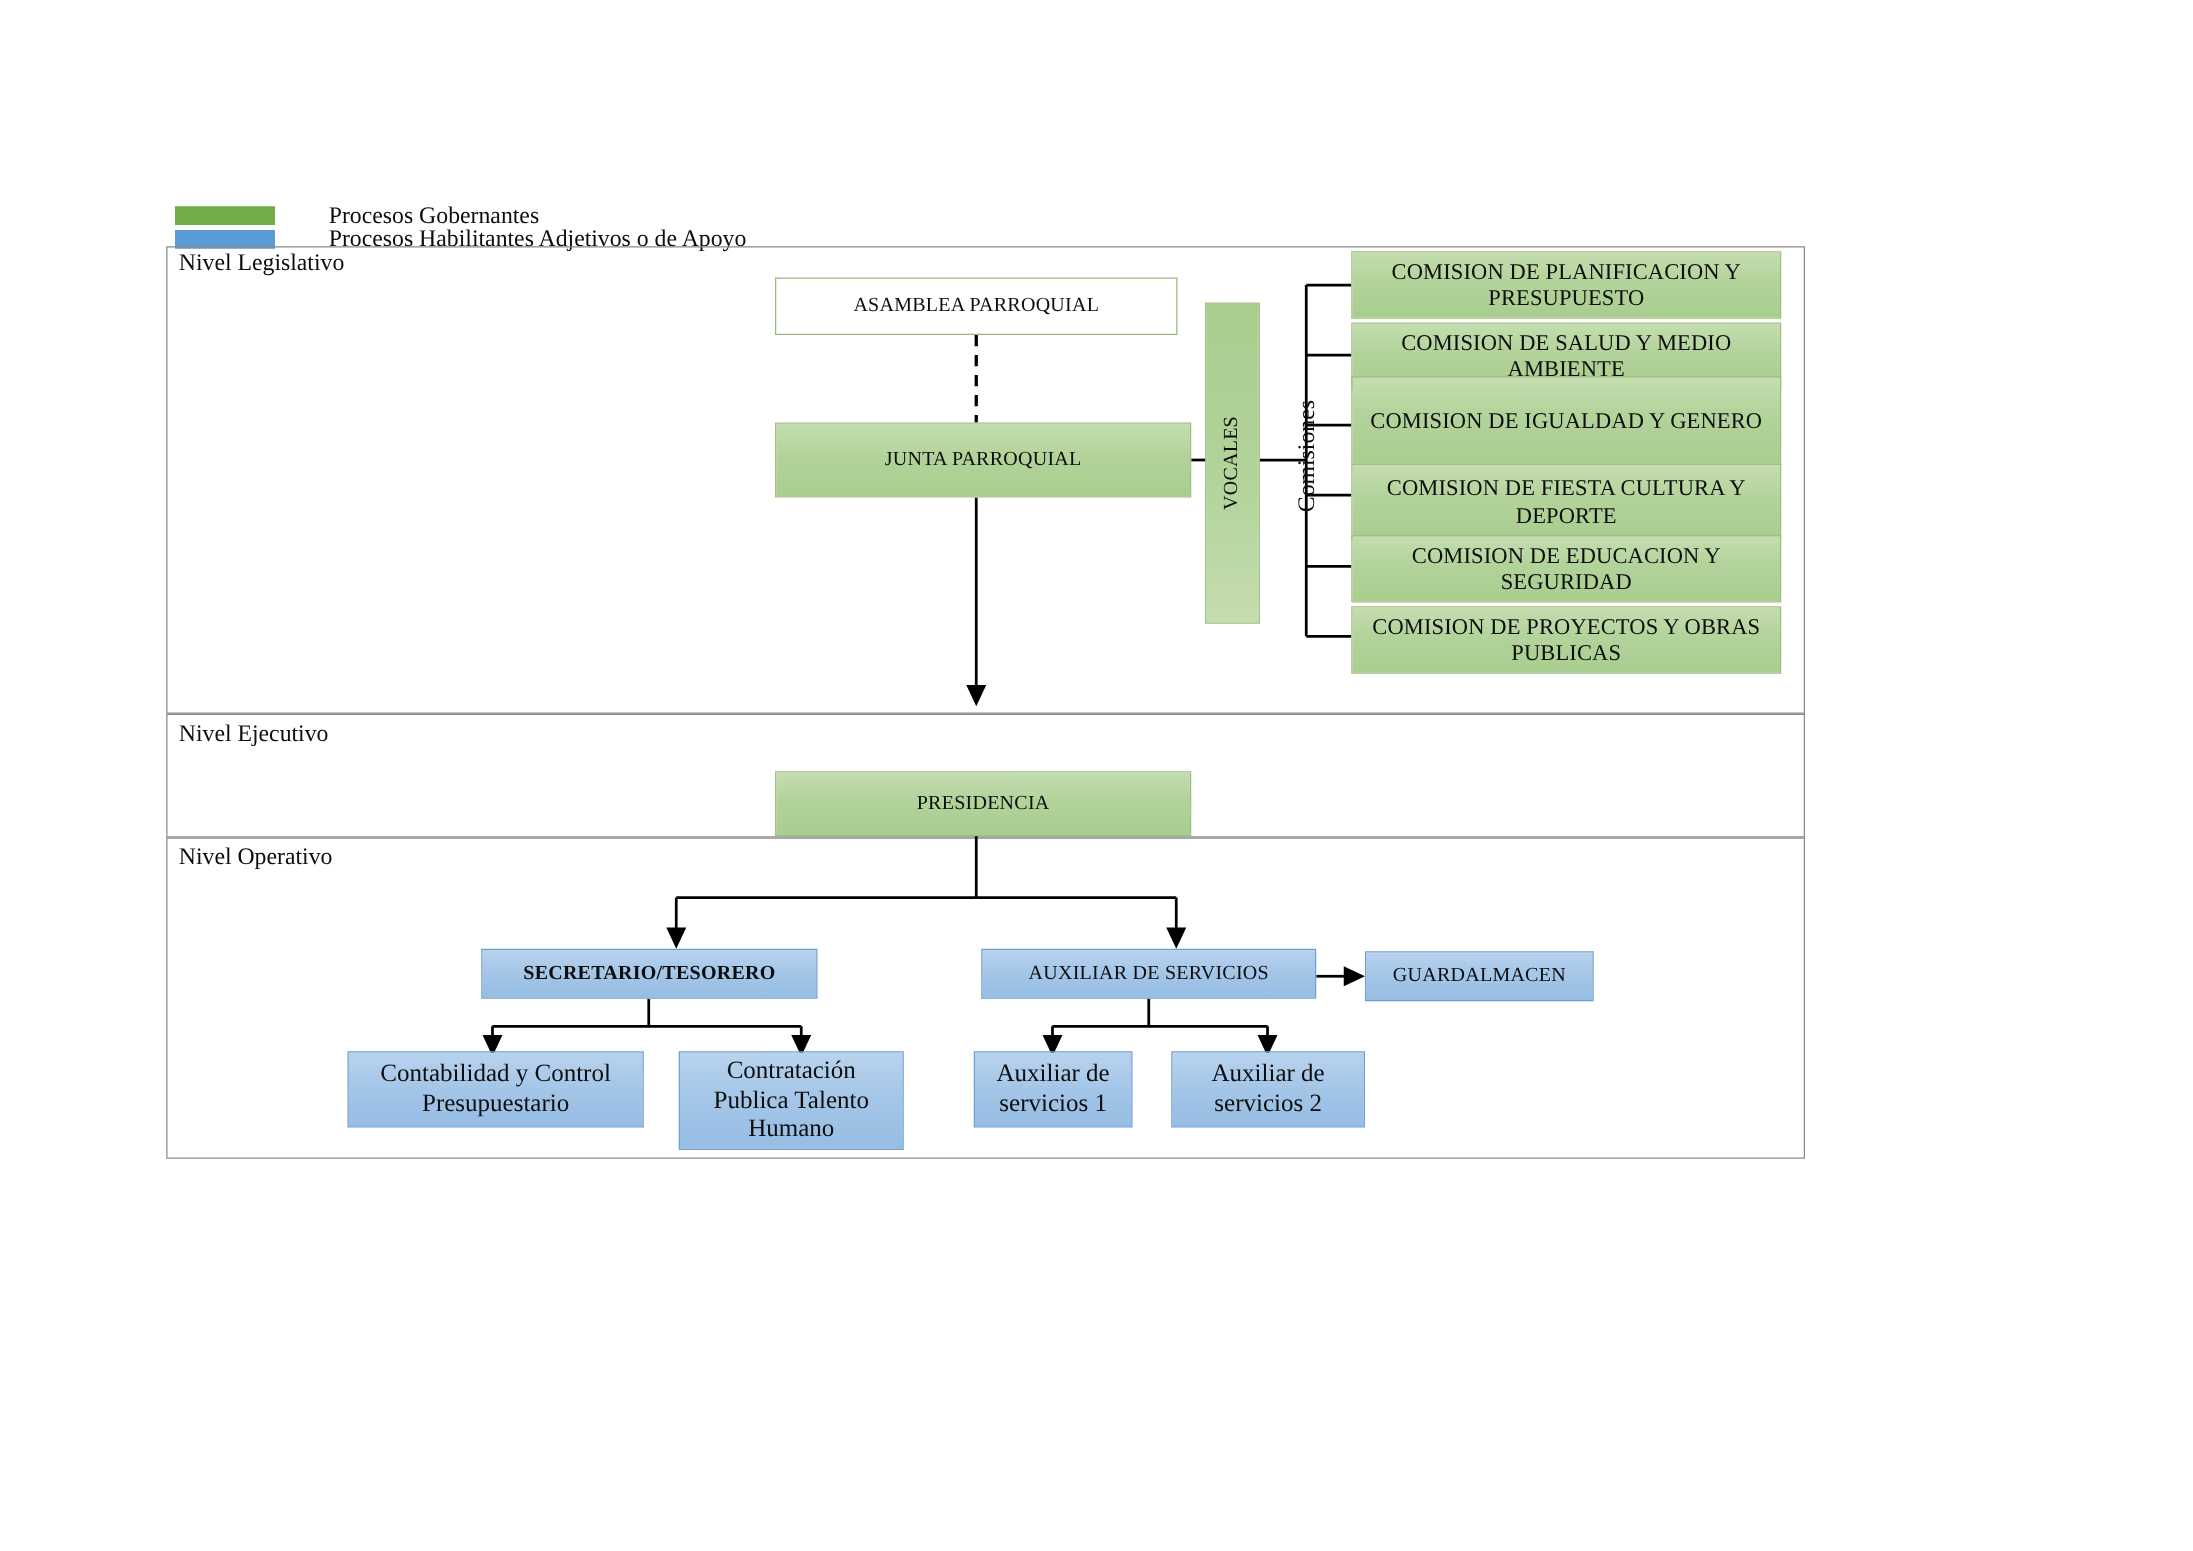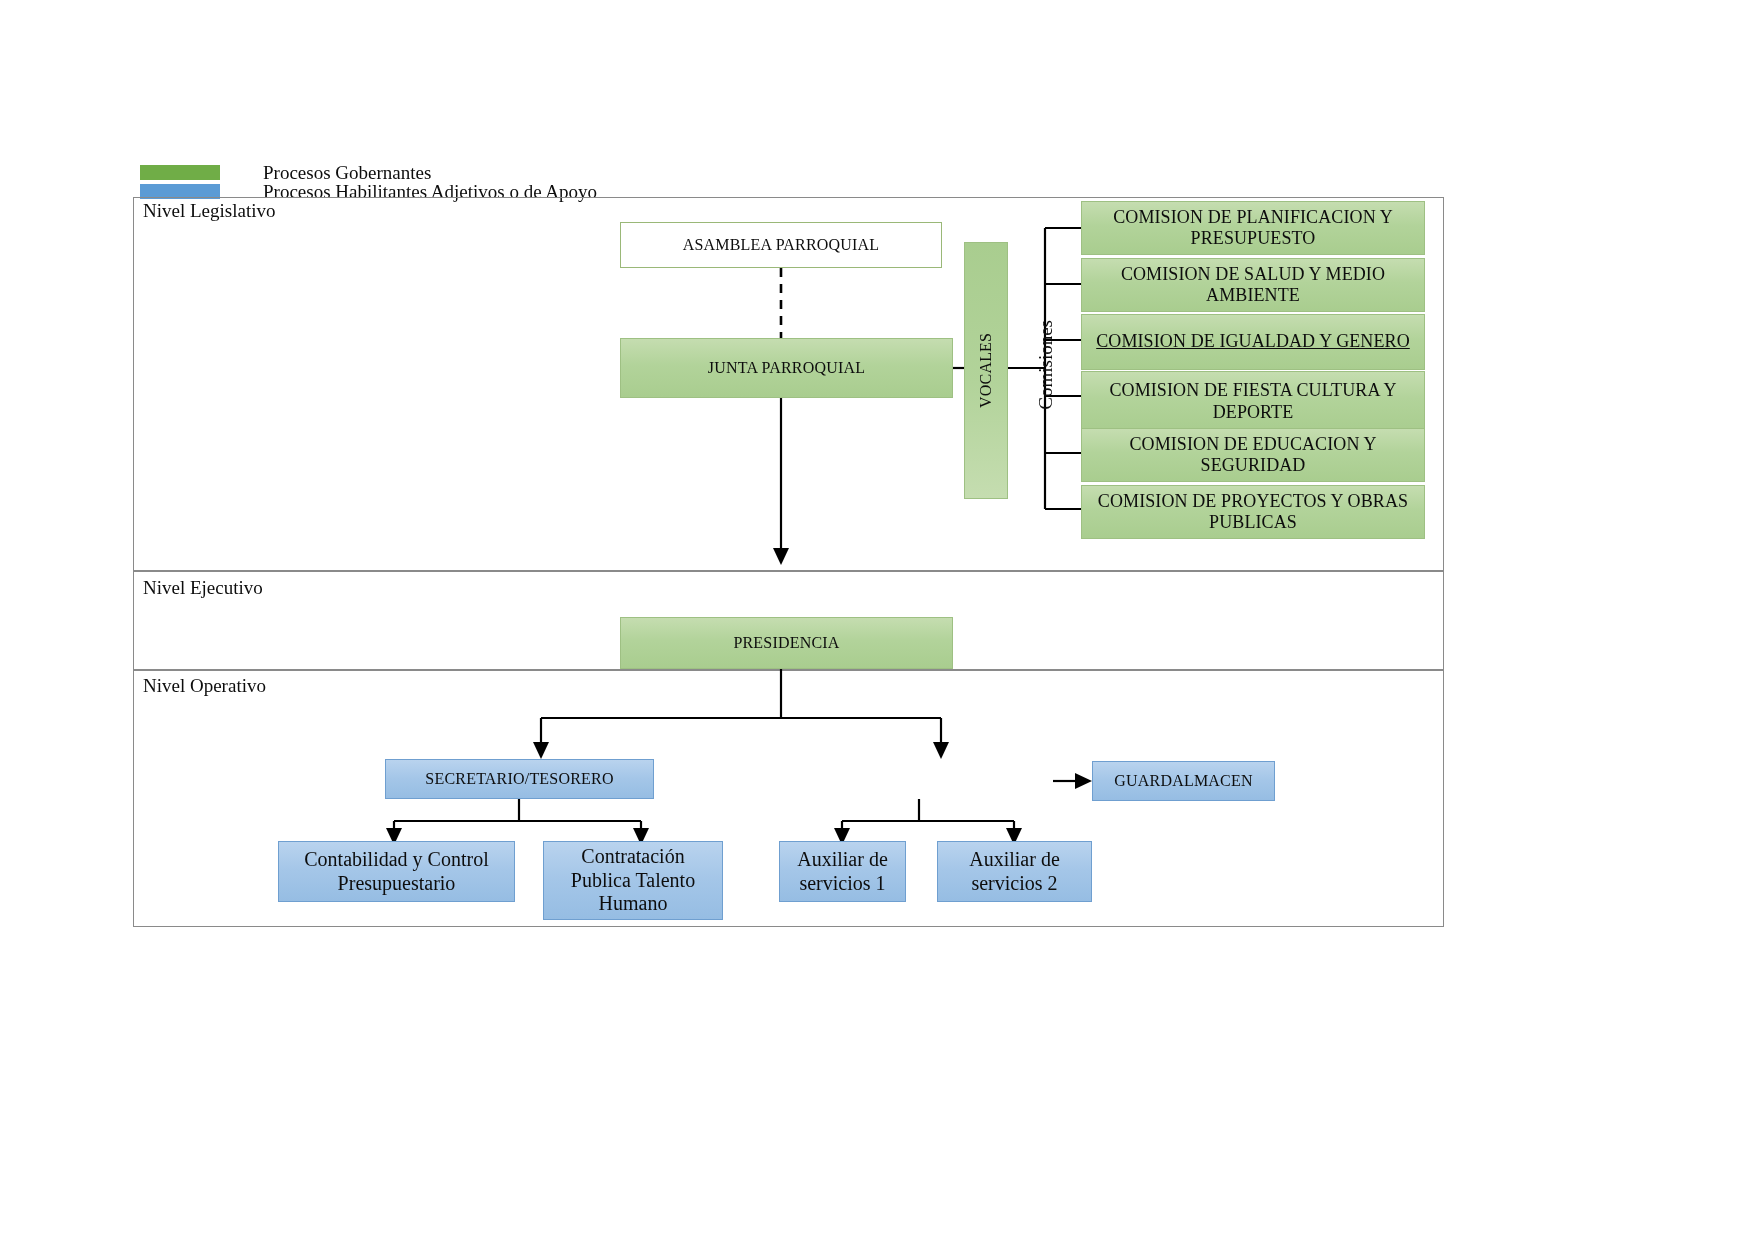--- a/index.html
+++ b/index.html
@@ -130,44 +130,47 @@
   <div class="rot-label" style="left:1035px;top:320px;">Comisiones</div>
 
   <div class="node green caps-sm" style="left:1081px;top:201px;width:344px;height:54px;padding:0 10px;">
     <span>COMISION DE PLANIFICACION Y PRESUPUESTO</span>
   </div>
 
   <div class="node green caps-sm" style="left:1081px;top:258px;width:344px;height:54px;padding:0 10px;">
     <span>COMISION DE SALUD Y MEDIO AMBIENTE</span>
   </div>
 
-  <div class="node green caps-sm" style="left:1081px;top:314px;width:344px;height:56px;padding:0 10px;text-decoration:underline;">
+  <div class="node green caps-sm" style="left:1081px;top:301px;width:344px;height:71px;padding:0 10px;">
     <span>COMISION DE IGUALDAD Y GENERO</span>
   </div>
 
   <div class="node green caps-sm" style="left:1081px;top:371px;width:344px;height:61px;padding:0 10px;">
     <span>COMISION DE FIESTA CULTURA Y DEPORTE</span>
   </div>
 
   <div class="node green caps-sm" style="left:1081px;top:428px;width:344px;height:54px;padding:0 10px;">
     <span>COMISION DE EDUCACION Y SEGURIDAD</span>
   </div>
 
   <div class="node green caps-sm" style="left:1081px;top:485px;width:344px;height:54px;padding:0 10px;">
     <span>COMISION DE PROYECTOS Y OBRAS PUBLICAS</span>
   </div>
 
   <div class="node green caps" style="left:620px;top:589px;width:333px;height:52px;margin-top:28px;">
     <span>PRESIDENCIA</span>
   </div>
 
-  <div class="node blue caps" style="left:385px;top:759px;width:269px;height:40px;">
+  <div class="node blue caps" style="left:385px;top:759px;width:269px;height:40px;font-weight:bold;">
     <span>SECRETARIO/TESORERO</span>
   </div>
 
+  <div class="node blue caps" style="left:785px;top:759px;width:268px;height:40px;">
+    <span>AUXILIAR DE SERVICIOS</span>
+  </div>
 
   <div class="node blue caps" style="left:1092px;top:761px;width:183px;height:40px;">
     <span>GUARDALMACEN</span>
   </div>
 
   <div class="node blue mixed" style="left:278px;top:841px;width:237px;height:61px;padding:0 10px;">
     <span>Contabilidad y Control Presupuestario</span>
   </div>
 
   <div class="node blue mixed" style="left:543px;top:841px;width:180px;height:79px;padding:0 10px;">

